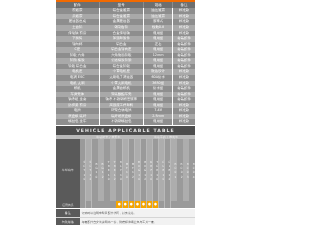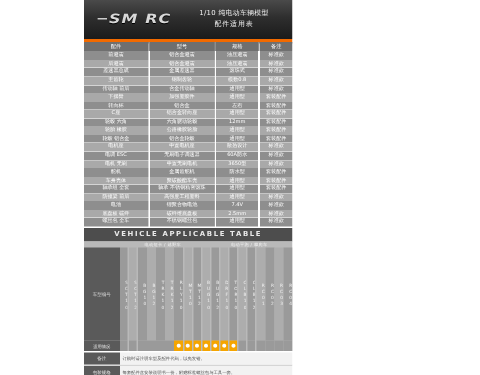--- a/index.html
+++ b/index.html
@@ -115,29 +115,20 @@
     flex:1;background:#f2f2f2;color:#555;font-size:2.9px;
     display:flex;align-items:center;padding-left:2px;
     white-space:nowrap;overflow:hidden;
   }
 </style>
 </head>
 <body>
 
 <div id="sheet">
 
-  <div class="header">
-    <div class="logo-wrap">
-      <span class="logo"><span class="logo-slash"></span><span class="rc">SM RC</span></span>
-    </div>
-    <div class="head-title">
-      <span class="l1">1/10 纯电动车辆模型</span>
-      <span class="l2">配件适用表</span>
-    </div>
-  </div>
   <div class="accent"></div>
   <div class="accent2"></div>
 
   <table class="spec">
     <colgroup>
         <col class="c1">
         <col class="c2">
         <col class="c3">
         <col class="c4">
       </colgroup>

